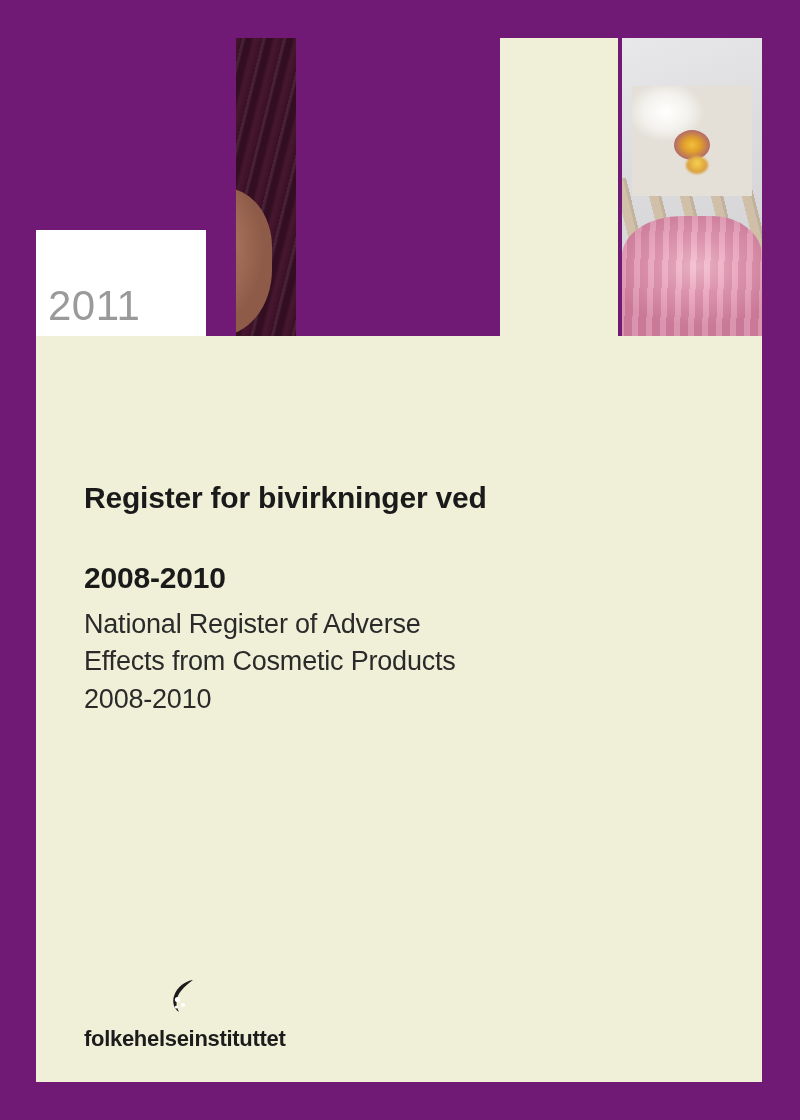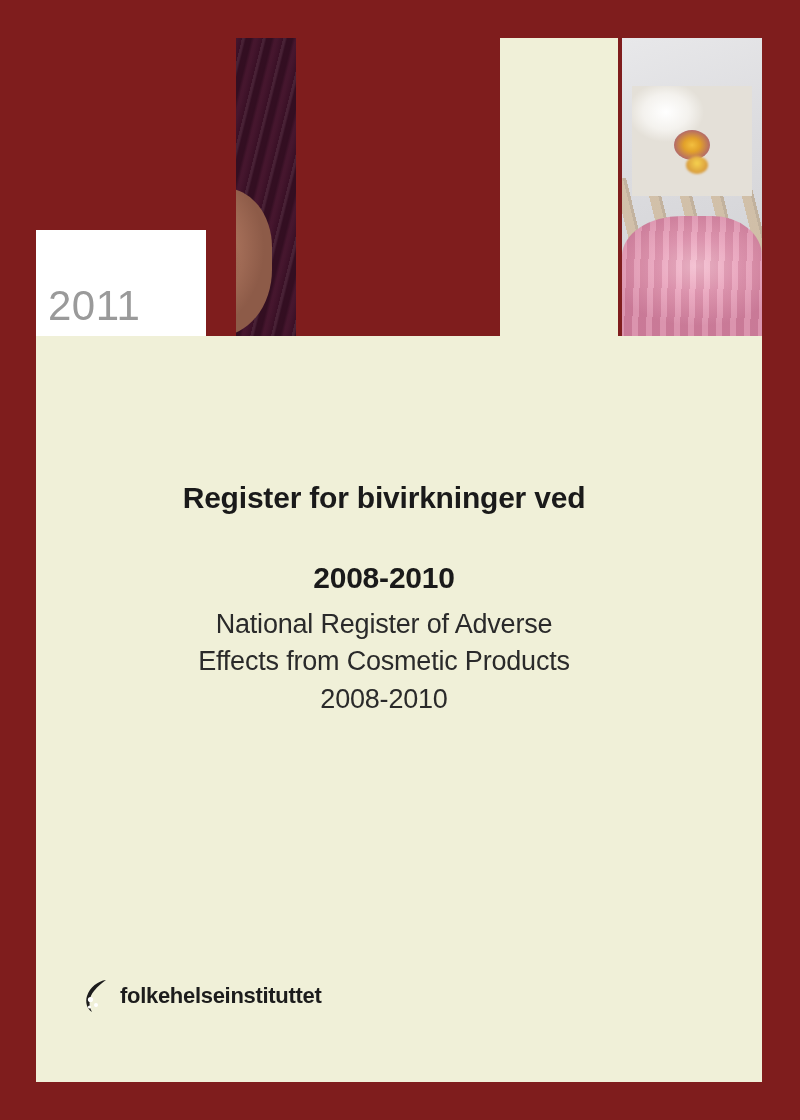--- a/index.html
+++ b/index.html
@@ -11,21 +11,21 @@
     width: 800px;
     height: 1120px;
     font-family: "Liberation Sans", sans-serif;
     overflow: hidden;
   }
 
   .page {
     position: relative;
     width: 800px;
     height: 1120px;
-    background: #7f1d1d;
+    background: #701a75;
   }
 
   
   .hero {
     position: absolute;
     left: 36px;
     top: 38px;
     width: 726px;
     height: 298px;
   }
@@ -195,21 +195,20 @@
   }
 
   
   .body-panel {
     position: absolute;
     left: 36px;
     top: 336px;
     width: 726px;
     height: 746px;
     background: #f0f0d8;
-    text-align: center;
   }
 
   .title-block {
     position: absolute;
     left: 48px;
     top: 142px;
     width: 600px;
   }
   .title-no {
     margin: 0;
@@ -233,24 +232,26 @@
     left: 48px;
     top: 478px;
     font-size: 14.5px;
     line-height: 1.5;
     color: #222222;
   }
 
   
   .logo {
     position: absolute;
-    left: 40px;
+    left: 48px;
     top: 638px;
     display: flex;
     align-items: center;
+    gap: 8px;
+    flex-direction: column;
   }
   .logo-mark {
     width: 44px;
     height: 44px;
     flex: 0 0 auto;
   }
   .logo-text {
     font-size: 22px;
     font-weight: bold;
     color: #1c1c1c;

